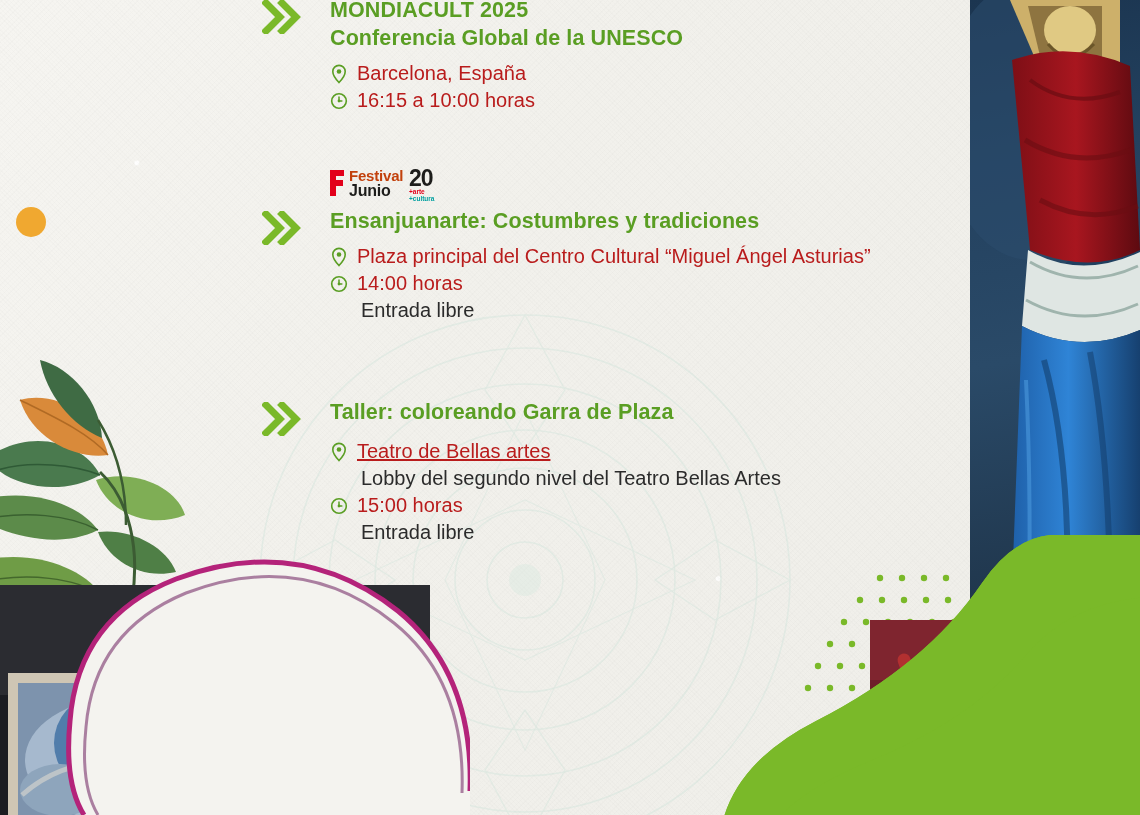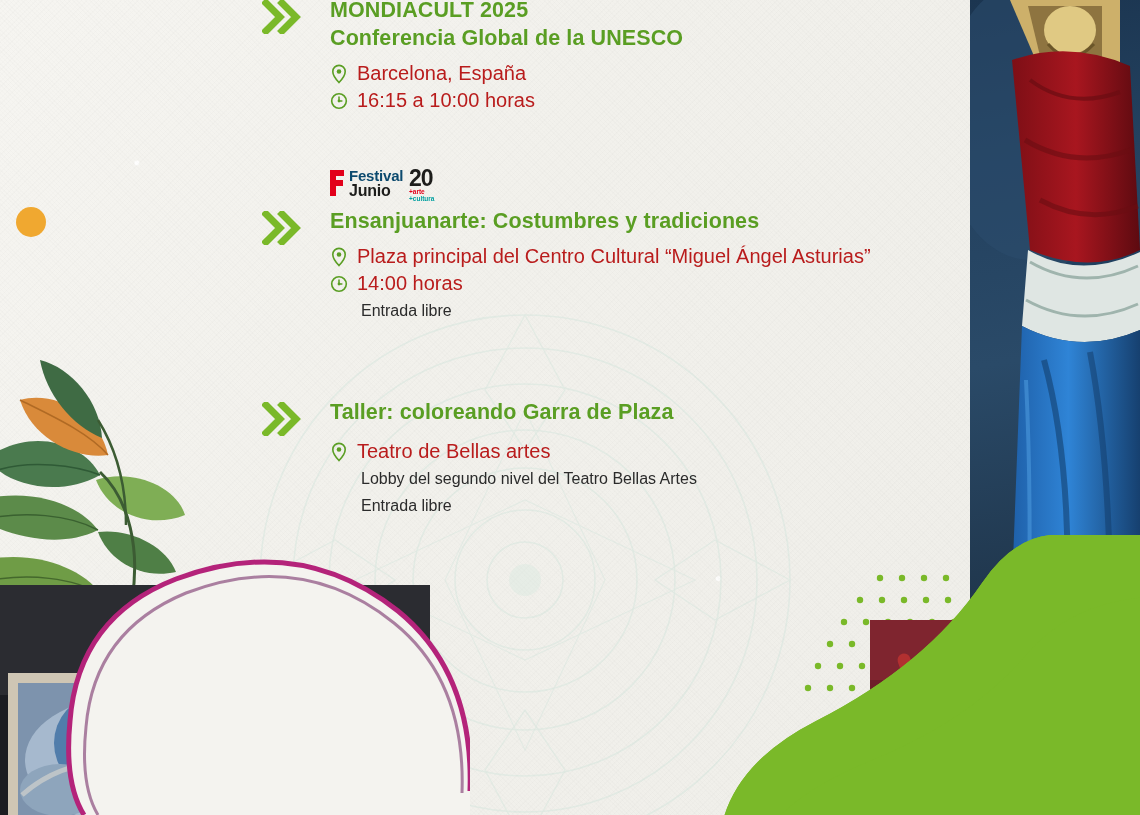--- a/index.html
+++ b/index.html
@@ -82,29 +82,29 @@
   .etitle{
     color:#5a9e23;font-weight:bold;font-size:21.5px;line-height:28px;
     letter-spacing:.1px;
   }
   .eline{
     display:flex;align-items:flex-start;gap:9px;
     color:#b91c1c;font-size:20px;line-height:27px;
   }
   .eline .txt{padding-top:0px;}
   .sub{
-    color:#2b2b2b;font-size:16px;line-height:27px;padding-left:31px;
+    color:#2b2b2b;font-size:20px;line-height:27px;padding-left:31px;
   }
   .ico{flex:0 0 auto;margin-top:4px;}
 
   
   .fjlogo{position:relative;width:118px;height:34px;margin-bottom:5px;}
   .fj-red{position:absolute;left:0;top:2px;width:15px;height:26px;}
   .fj-text{
-    position:absolute;left:19px;top:0px;font-size:15px;font-weight:bold;color:#0c4a6e;
+    position:absolute;left:19px;top:0px;font-size:15px;font-weight:bold;color:#c2410c;
     line-height:15px;letter-spacing:-.2px;
   }
   .fj-junio{
     position:absolute;left:19px;top:15px;font-size:16px;font-weight:bold;color:#1d1d1b;
     line-height:16px;letter-spacing:-.2px;
   }
   .fj-20{
     position:absolute;left:79px;top:-1px;font-size:23px;font-weight:bold;color:#1d1d1b;
     line-height:23px;letter-spacing:-1px;
   }
@@ -391,25 +391,33 @@
 
   <div class="event" style="left:0;top:400px;width:860px;">
     <svg class="chev" style="top:2px;" viewBox="0 0 40 34">
       <path d="M4 3 L18 17 L4 31" fill="none" stroke="#7ab929" stroke-width="7" stroke-linecap="square"></path>
       <path d="M20 3 L34 17 L20 31" fill="none" stroke="#7ab929" stroke-width="7" stroke-linecap="square"></path>
     </svg>
     <div style="position:absolute;left:330px;top:-2px;width:810px;">
       <div class="etitle">
         <div>Taller: coloreando Garra de Plaza</div>
       </div>
-      <div class="eline" style="margin-top:12px;">
+      <div class="eline" style="margin-top:12px;text-decoration:underline;">
         <svg class="ico" width="18" height="20" viewBox="0 0 18 20">
           <path d="M9 1.4C5.5 1.4 2.8 4.1 2.8 7.5c0 4.6 6.2 11 6.2 11s6.2-6.4 6.2-11C15.2 4.1 12.5 1.4 9 1.4z" fill="none" stroke="#5a9e23" stroke-width="1.6"></path>
           <circle cx="9" cy="7.5" r="2.3" fill="#5a9e23"></circle>
         </svg>
         <span class="txt">Teatro de Bellas artes</span>
       </div>
       <div class="sub">Lobby del segundo nivel del Teatro Bellas Artes</div>
+      <div class="eline">
+        <svg class="ico" width="18" height="20" viewBox="0 0 18 20">
+          <circle cx="9" cy="10" r="7.3" fill="none" stroke="#5a9e23" stroke-width="1.6"></circle>
+          <circle cx="9" cy="10" r="1.4" fill="#5a9e23"></circle>
+          <path d="M9 5.6 V10 H12.4" stroke="#5a9e23" stroke-width="1.5" fill="none"></path>
+        </svg>
+        <span class="txt">15:00 horas</span>
+      </div>
       <div class="sub">Entrada libre</div>
     </div>
   </div>
 
 </div>
 
 </body></html>

